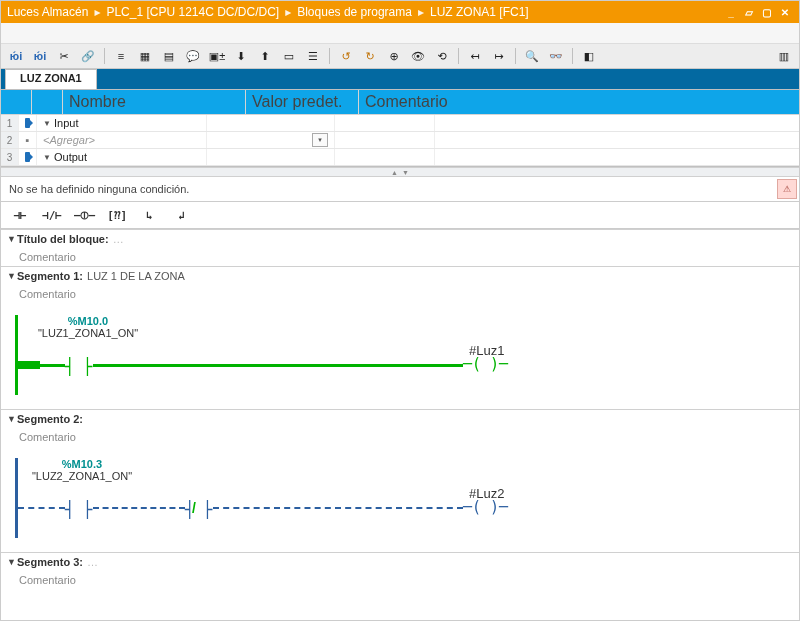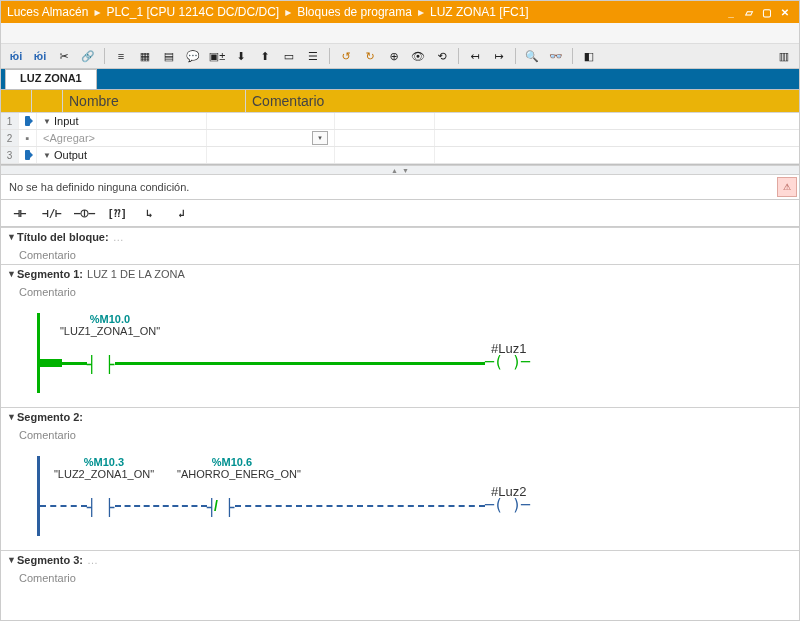--- a/index.html
+++ b/index.html
@@ -9,56 +9,56 @@
 .titlebar .sep{margin:0 6px;opacity:.9}
 .titlebar .wbtns{margin-left:auto;display:flex;gap:2px}
 .titlebar .wbtn{width:16px;height:14px;display:flex;align-items:center;justify-content:center;font-size:10px;font-weight:bold;cursor:pointer}
 .spacer{height:20px;border-bottom:1px solid #ddd;background:#f6f6f6}
 .toolbar{height:24px;background:#ededed;border-bottom:1px solid #c9c9c9;display:flex;align-items:center;padding:0 4px;gap:2px}
 .tbtn{width:20px;height:18px;display:flex;align-items:center;justify-content:center;border:1px solid transparent;border-radius:2px;cursor:pointer;font-size:11px}
 .tsep{width:1px;height:16px;background:#bfbfbf;margin:0 3px}
 .tabstrip{height:20px;background:#0369a1;border-bottom:1px solid #c0c0c0;display:flex;padding-left:4px}
 .tab{background:#fff;border:1px solid #c0c0c0;border-bottom:none;padding:2px 14px;font-weight:bold;font-size:11px}
 .interface{border-bottom:1px solid #c0c0c0}
-.ifhdr{display:flex;background:#eab308;border-bottom:1px solid #d4d4d4;font-size:14px;color:#444}
+.ifhdr{display:flex;background:#0ea5e9;border-bottom:1px solid #d4d4d4;font-size:16px;color:#444}
 .ifhdr div{padding:3px 6px;border-right:1px solid #d4d4d4}
 .col-idx{width:18px}
 .col-ico{width:18px}
 .col-name{width:170px}
 .col-type{width:128px}
 .col-def{width:100px}
 .col-com{flex:1;border-right:none!important}
 .ifrow{display:flex;border-bottom:1px solid #e6e6e6;align-items:center;height:16px}
 .ifrow > div{padding:1px 6px;border-right:1px solid #eee;height:100%;box-sizing:border-box;display:flex;align-items:center}
 .idx{width:18px;background:#eef0f2;color:#7a7a7a;font-size:10px;justify-content:center}
 .ico{width:18px;justify-content:center;color:#7a7a7a}
 .ioico{display:inline-block;width:12px;height:10px;background:#1e6fb9;border-radius:1px;position:relative}
 .ioico:after{content:'';position:absolute;right:-3px;top:2px;border-left:3px solid #1e6fb9;border-top:3px solid transparent;border-bottom:3px solid transparent}
 .ifrow .nm{width:170px}
 .ifrow .tp{width:128px;position:relative}
 .ifrow .df{width:100px}
 .ifrow .cm{flex:1;border-right:none}
-.addplaceholder{color:#999;}
+.addplaceholder{color:#999;font-style:italic}
 .tp .dd{margin-left:auto;width:14px;height:12px;border:1px solid #aaa;background:#fafafa;display:flex;align-items:center;justify-content:center;font-size:7px;color:#555}
 .splitter{height:8px;background:#eef0f2;border-top:1px solid #d0d0d0;border-bottom:1px solid #d0d0d0;display:flex;align-items:center;justify-content:center;gap:4px}
 .splitter span{font-size:7px;color:#888}
 .editor{flex:1;overflow:auto;background:#fff;position:relative}
 .condbar{display:flex;align-items:center;border-bottom:1px solid #ccc}
 .condtxt{padding:4px 8px;color:#444;flex:1}
 .condico{width:18px;height:18px;background:#ffd9d5;border:1px solid #e0a8a0;margin:2px;display:flex;align-items:center;justify-content:center;font-size:9px;color:#a04038}
 .ladtool{height:26px;border-bottom:1px solid #ccc;display:flex;align-items:center;padding:0 6px;gap:6px}
 .lbtn{min-width:20px;height:18px;display:flex;align-items:center;justify-content:center;border:1px solid transparent;border-radius:2px;cursor:pointer;font-family:monospace;font-size:11px;font-weight:bold;color:#333;padding:0 2px}
 .section{border-top:1px solid #d0d0d0}
 .secthdr{display:flex;align-items:center;padding:3px 6px;background:#fff;cursor:pointer}
 .secthdr .tri{width:10px;color:#444;font-size:9px}
 .secthdr .ttl{font-weight:bold;color:#333}
 .secthdr .sub{color:#555;margin-left:4px}
 .secthdr .dots{color:#bbb;margin-left:4px}
 .comment{padding:3px 6px 3px 18px;color:#888;font-size:11px}
-.network{padding:6px 14px 14px 36px;position:relative}
+.network{padding:6px 14px 14px 14px;position:relative}
 .rung{position:relative;height:86px}
 .rail{position:absolute;left:0;top:6px;bottom:0;width:3px;background:#00b200}
 .rail.dead{background:#2c5fa0}
 .wire{position:absolute;height:3px;background:#00b200}
 .wire.dead{height:0;border-top:2px dashed #2c5fa0;background:none}
 .contact{position:absolute;top:48px;height:28px}
 .contact .bars{position:absolute;top:0;font-size:16px;font-weight:bold;letter-spacing:8px;font-family:monospace}
 .contact.on .bars{color:#00b200}
 .contact.off .bars{color:#2c5fa0}
 .contact .slash{position:absolute;top:0;left:7px;color:#00b200;font-size:14px;font-weight:bold}
@@ -129,20 +129,21 @@
 
   <div class="tabstrip">
     <div class="tab">LUZ ZONA1</div>
   </div>
 
   <div class="interface">
     <div class="ifhdr">
       <div class="col-idx"></div>
         <div class="col-ico"></div>
       <div class="col-name">Nombre</div>
+      <div class="col-def">Valor predet.</div>
       <div class="col-com">Comentario</div>
     </div>
     <div class="ifrow">
       <div class="idx">1</div>
       <div class="ico">
           <span class="ioico"></span>
         </div>
       <div class="nm"><span class="tri" style="font-size:8px;color:#555">▼</span>&nbsp;<span>Input</span></div>
       <div class="tp"></div>
         <div class="df"></div>
@@ -234,24 +235,20 @@
         <span class="ttl">Segmento 2:</span>
       </div>
       <div class="comment">Comentario</div>
       <div class="network">
         <div class="rung">
           <div class="rail dead"></div>
           <div class="taglabel" style="left:12px;top:6px;width:110px">
             <div class="addr">%M10.3</div>
             <div class="sym">"LUZ2_ZONA1_ON"</div>
           </div>
-          <div class="taglabel" style="left:140px;top:6px;width:110px">
-            <div class="addr">%M10.6</div>
-            <div class="sym">"AHORRO_ENERG_ON"</div>
-          </div>
           <div class="wire dead" style="left:3px;top:55px;width:47px"></div>
           <div class="contact off" style="left:50px">
               <span class="bars">┤├</span>
             </div>
           <div class="wire dead" style="left:78px;top:55px;width:92px"></div>
           <div class="contact off" style="left:170px">
               <span class="bars">┤├</span>
               <span class="slash" style="color:#00b200">/</span>
             </div>
           <div class="wire dead" style="left:198px;top:55px;width:250px"></div>

